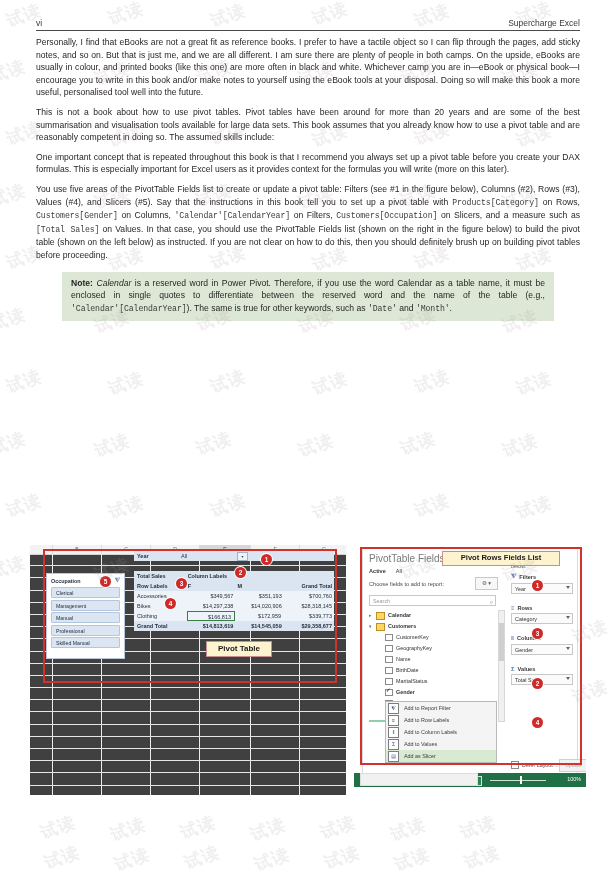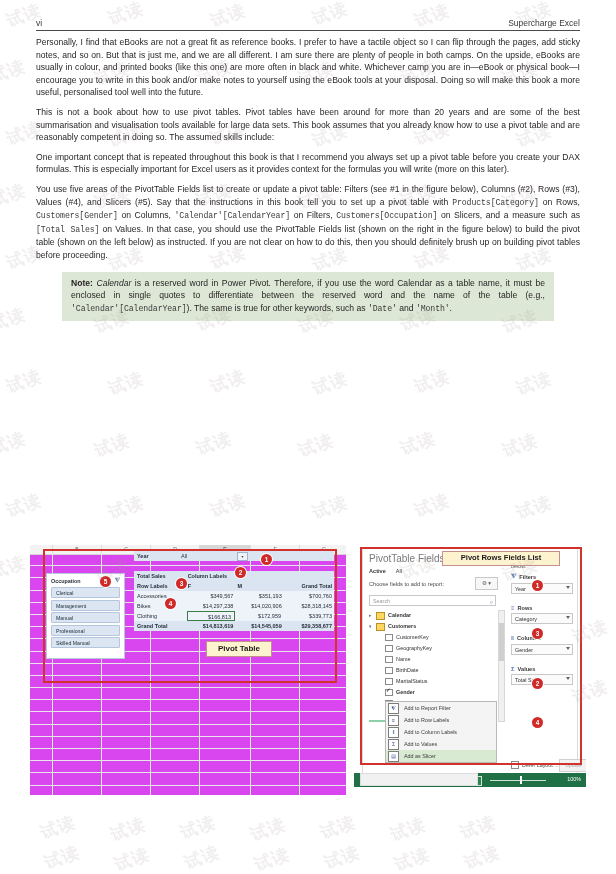--- a/index.html
+++ b/index.html
@@ -106,21 +106,21 @@
   
   .figure{
     position:absolute;left:30px;top:545px;
     width:556px;height:265px;
     z-index:2;
   }
 
   
   .sheet{
     position:absolute;left:0;top:0;width:316px;height:250px;
-    background:#d946ef;
+    background:#404040;
     overflow:hidden;
   }
   .colhdr{
     position:relative;height:9px;width:100%;
     background:#f3f3f3;border-bottom:1px solid #d4d4d4;
     display:flex;
   }
   .colhdr .cc{
     flex:0 0 auto;
     font-size:5.2px;color:#6a6a6a;

